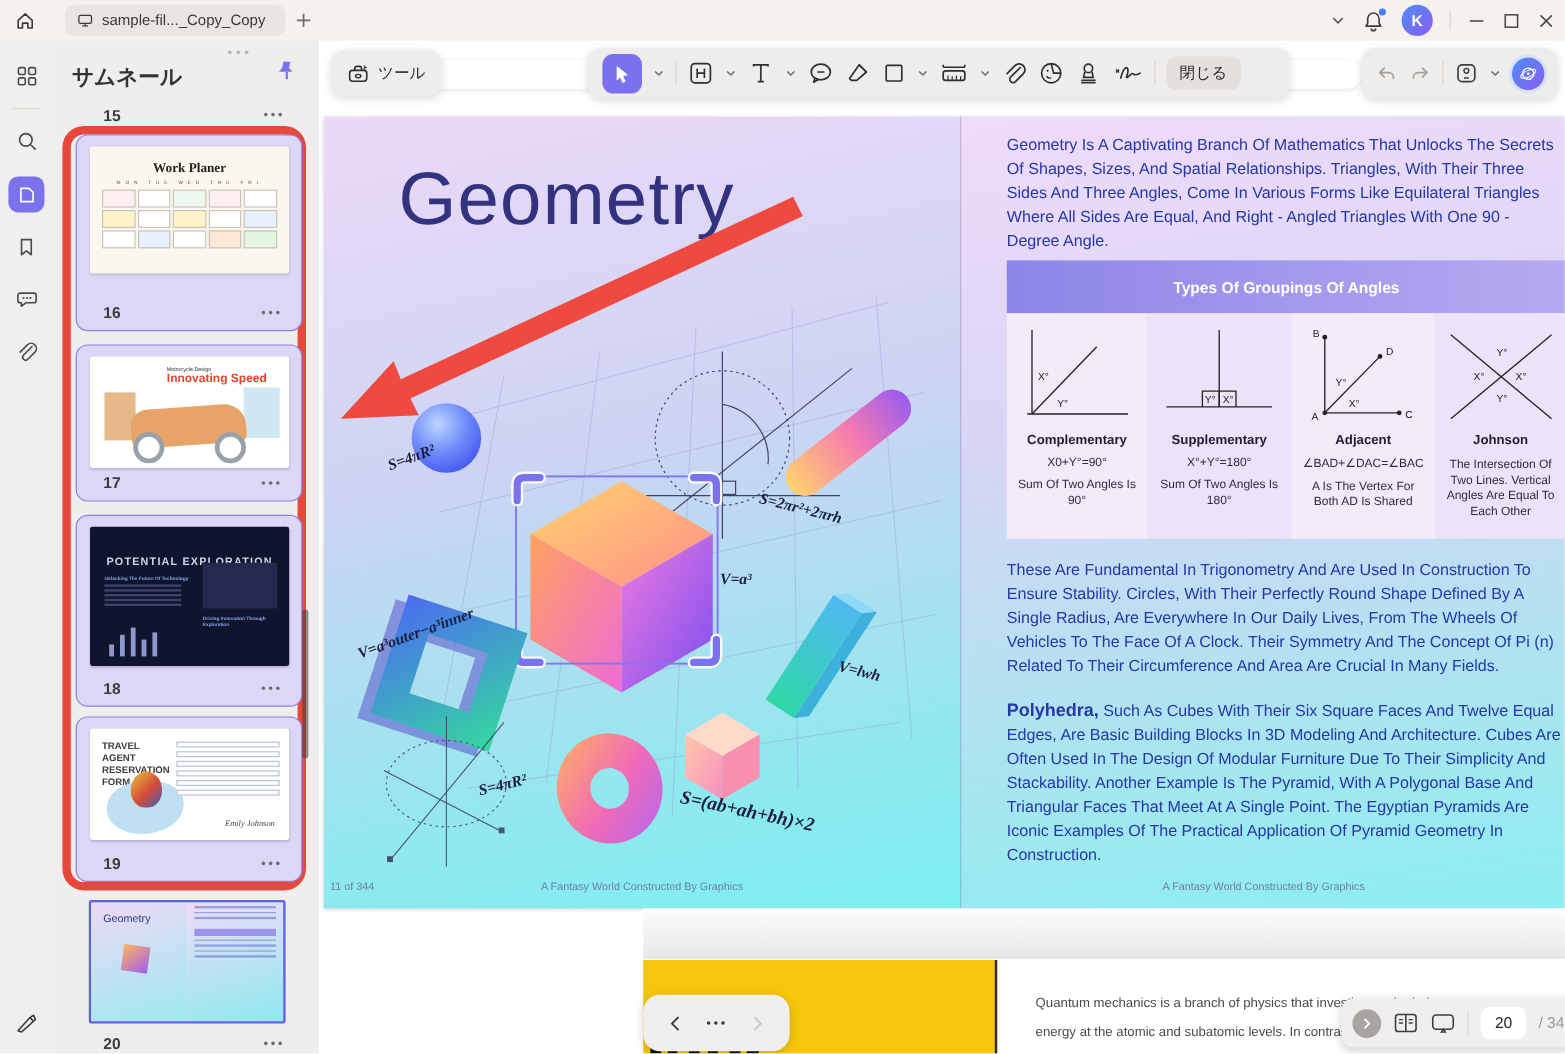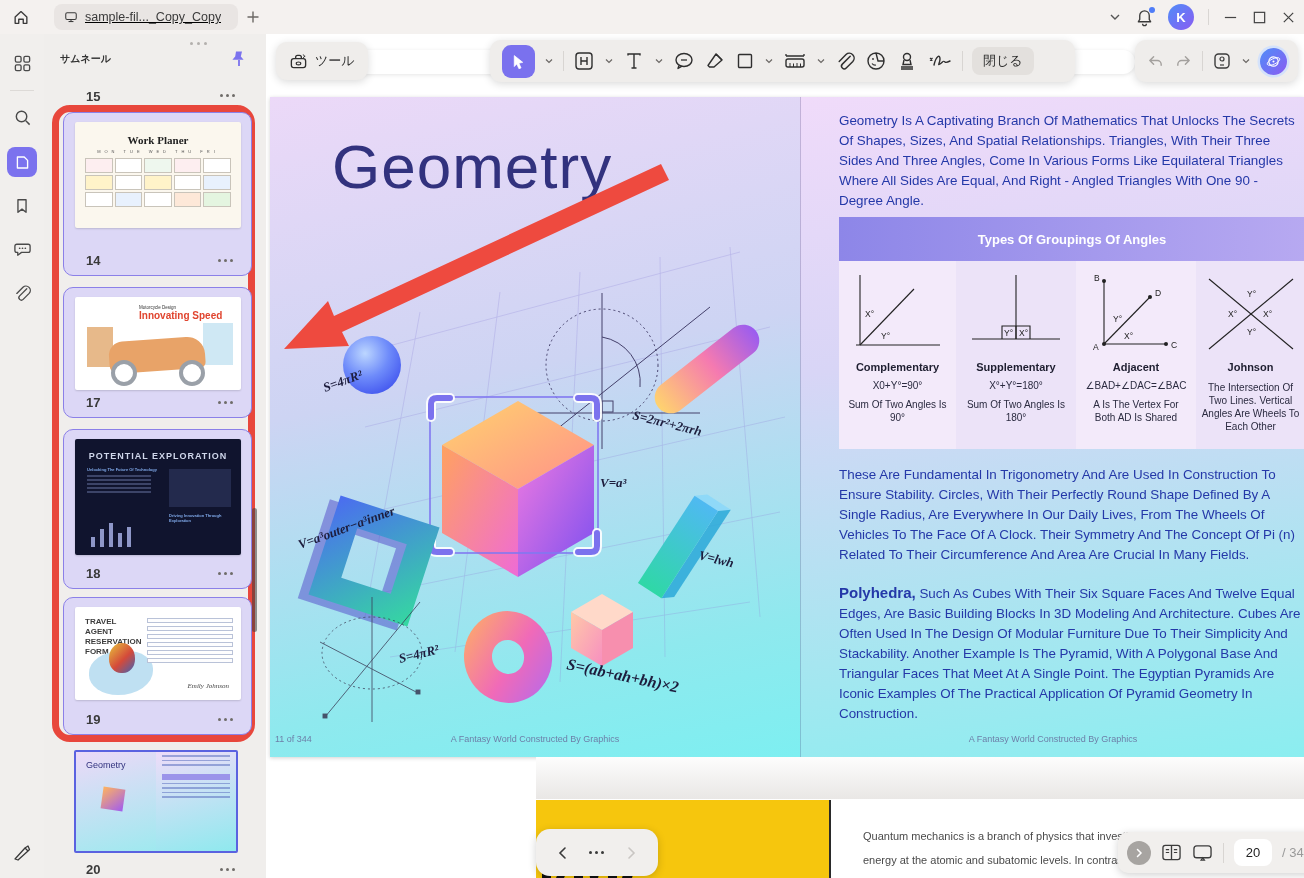--- a/index.html
+++ b/index.html
@@ -4,38 +4,38 @@
 <style>
   * { margin:0; padding:0; box-sizing:border-box; }
   html,body { width:1304px; height:878px; overflow:hidden; font-family:"Liberation Sans", sans-serif; background:#fff; }
   .abs { position:absolute; }
   #stage { position:relative; width:1304px; height:878px; background:#fff; }
 
   
   #titlebar { left:0; top:0; width:1304px; height:34px; background:#f4f1ef; }
   .tb-btn { display:flex; align-items:center; justify-content:center; }
   #home-btn { left:8px; top:4px; width:26px; height:26px; border-radius:7px; }
-  #doc-tab { left:54px; top:4px; width:184px; height:26px; background:#e9e5e3; border-radius:8px; display:flex; align-items:center; gap:7px; padding:0 10px;text-decoration:underline; }
+  #doc-tab { left:54px; top:4px; width:184px; height:26px; background:#e9e5e3; border-radius:8px; display:flex; align-items:center; gap:7px; padding:0 10px; }
   #doc-tab span { font-size:12.5px; color:#3a3a3a; white-space:nowrap; overflow:hidden; }
   #new-tab { left:244px; top:8px; width:18px; height:18px; }
   #tb-right { right:8px; top:0; height:34px; display:flex; align-items:center; gap:14px; }
   #avatar { width:26px; height:26px; border-radius:50%; background:linear-gradient(135deg,#4f8df8,#8a5cf2); color:#fff; font-size:13px; font-weight:bold; display:flex; align-items:center; justify-content:center; }
   .tb-sep { width:1px; height:16px; background:#d9d6d3; }
 
   
   #rail { left:0; top:34px; width:44px; height:844px; background:#f1efed; }
   .rail-ic { position:absolute; left:11px; width:22px; height:22px; display:flex; align-items:center; justify-content:center; }
   .rail-active { left:7px; width:30px; height:30px; background:#7b72ee; border-radius:8px; }
   .rail-div { position:absolute; left:10px; width:24px; height:1px; background:#dddad7; }
 
   
   #panel { left:44px; top:34px; width:222px; height:844px; background:#f0eeec; }
   #panel-handle { left:146px; top:8px; display:flex; gap:4px; }
   #panel-handle i { width:3px; height:3px; border-radius:50%; background:#b3b0ad; }
-  #panel-title { left:16px; top:18px; font-size:10px; font-weight:bold; color:#333; }
+  #panel-title { left:16px; top:18px; font-size:18px; font-weight:bold; color:#333; }
   .dots { display:flex; gap:3px; }
   .dots i { width:3px; height:3px; border-radius:50%; background:#6f6c69; }
   .pg-num { font-size:13px; font-weight:bold; color:#3a3a3a; }
   #red-annot { left:8px; top:71px; width:203px; height:637px; border:7px solid #e8473c; border-radius:18px; z-index:4; }
   .thumb-sel { position:absolute; left:19px; width:189px; background:#dcd7f6; border:1.5px solid #8b80e8; border-radius:10px; z-index:5; }
   .thumb-img { position:absolute; left:11px; top:9px; width:166px; border-radius:2px; overflow:hidden; background:#fff; box-shadow:0 1px 2px rgba(0,0,0,.15); }
   .thumb-foot { position:absolute; left:22px; bottom:7px; right:18px; display:flex; justify-content:space-between; align-items:center; }
   
   .art16 { background:#fbf7ee; }
   .a16-title { text-align:center; font-family:"Liberation Serif",serif; font-weight:bold; font-size:11px; color:#222; margin-top:12px; }
@@ -43,21 +43,21 @@
   .a16-grid { display:grid; grid-template-columns:repeat(5,1fr); gap:2px; margin:4px 10px; }
   .a16-grid i { height:15px; background:#fff; border:0.5px solid #c9c4ba; }
   .art17 { background:#fff; }
   .a17-kick { font-size:4.5px; color:#333; margin:8px 0 1px 64px; }
   .a17-title { font-size:10px; line-height:10px; font-weight:bold; color:#e0442e; margin-left:64px; }
   .a17-bike { position:absolute; left:34px; top:42px; width:96px; height:32px; background:#e8a368; border-radius:14px 18px 6px 8px; transform:rotate(-4deg); }
   .a17-wheel { position:absolute; bottom:4px; width:26px; height:26px; border:4px solid #9aa0a8; border-radius:50%; background:#fff; }
   .a17-card { position:absolute; left:12px; top:30px; width:26px; height:40px; background:#e7b98a; }
   .a17-card2 { position:absolute; right:8px; top:26px; width:30px; height:42px; background:#cfe8f4; }
   .art18 { background:#10142e; }
-  .a18-title { text-align:center; font-size:9px; letter-spacing:1px; color:#cfd6ea; margin-top:12px; font-weight:bold; }
+  .a18-title { text-align:center; font-size:9px; letter-spacing:1px; color:#cfd6ea; margin-top:24px; font-weight:bold; }
   .a18-sub { font-size:4px; color:#7fa8e8; margin:6px 0 0 12px; font-weight:bold; }
   .a18-lines { margin:3px 0 0 12px; width:64px; }
   .a18-lines i { display:block; height:2px; background:#3c4468; margin-top:2px; }
   .a18-tbl { position:absolute; right:10px; top:30px; width:62px; height:38px; background:#232a4d; }
   .a18-call { position:absolute; right:10px; top:74px; font-size:4px; color:#7fa8e8; font-weight:bold; width:62px; }
   .a18-bars { position:absolute; left:16px; bottom:8px; display:flex; align-items:flex-end; gap:5px; }
   .a18-bars i { width:4px; background:#8e97c8; }
   .art19 { background:#fff; }
   .a19-title { font-size:8px; line-height:10px; font-weight:bold; color:#3d3d3d; margin:10px 0 0 10px; width:60px; }
   .a19-blob { position:absolute; left:14px; top:44px; width:64px; height:44px; background:#bfe0f2; border-radius:50% 40% 55% 45%; }
@@ -261,21 +261,21 @@
             <i></i>
             <i style="background:#e8f1fd"></i>
           <i></i>
             <i style="background:#e8f1fd"></i>
             <i></i>
             <i style="background:#fde8d8"></i>
             <i style="background:#e4f5e0"></i>
         </div>
       </div>
       <div class="thumb-foot">
-        <span class="pg-num">14</span>
+        <span class="pg-num">16</span>
         <span class="dots">
             <i></i>
             <i></i>
             <i></i>
           </span>
       </div>
     </div>
 
     <div class="thumb-sel" style="top:253px;height:131px">
       <div class="thumb-img art17" style="height:93px">
@@ -576,21 +576,21 @@
             <div class="acol">
               <svg class="adg" width="100" height="88" viewBox="0 0 100 88">
                 <line x1="8" y1="10" x2="92" y2="80"></line>
                   <line x1="92" y1="10" x2="8" y2="80"></line>
                 <text x="46" y="28">Y°</text>
                 <text x="27" y="48">X°</text>
                 <text x="62" y="48">X°</text>
                 <text x="46" y="66">Y°</text>
               </svg>
               <div class="nm">Johnson</div>
-              <div class="ds" style="margin-top:8px">The Intersection Of Two Lines. Vertical Angles Are Wheels To Each Other</div>
+              <div class="ds" style="margin-top:8px">The Intersection Of Two Lines. Vertical Angles Are Equal To Each Other</div>
             </div>
           </div>
         </div>
 
         <div class="rp-text" style="top:368px">These Are Fundamental In Trigonometry And Are Used In Construction To Ensure Stability. Circles, With Their Perfectly Round Shape Defined By A Single Radius, Are Everywhere In Our Daily Lives, From The Wheels Of Vehicles To The Face Of A Clock. Their Symmetry And The Concept Of Pi (n) Related To Their Circumference And Area Are Crucial In Many Fields.</div>
         <div class="rp-text" style="top:486px"><b style="font-size:15px">Polyhedra,</b><span> Such As Cubes With Their Six Square Faces And Twelve Equal Edges, Are Basic Building Blocks In 3D Modeling And Architecture. Cubes Are Often Used In The Design Of Modular Furniture Due To Their Simplicity And Stackability. Another Example Is The Pyramid, With A Polygonal Base And Triangular Faces That Meet At A Single Point. The Egyptian Pyramids Are Iconic Examples Of The Practical Application Of Pyramid Geometry In Construction.</span></div>
         <div class="pg-foot" style="left:0;width:504px;text-align:center">A Fantasy World Constructed By Graphics</div>
       </div>
     </div>
 

